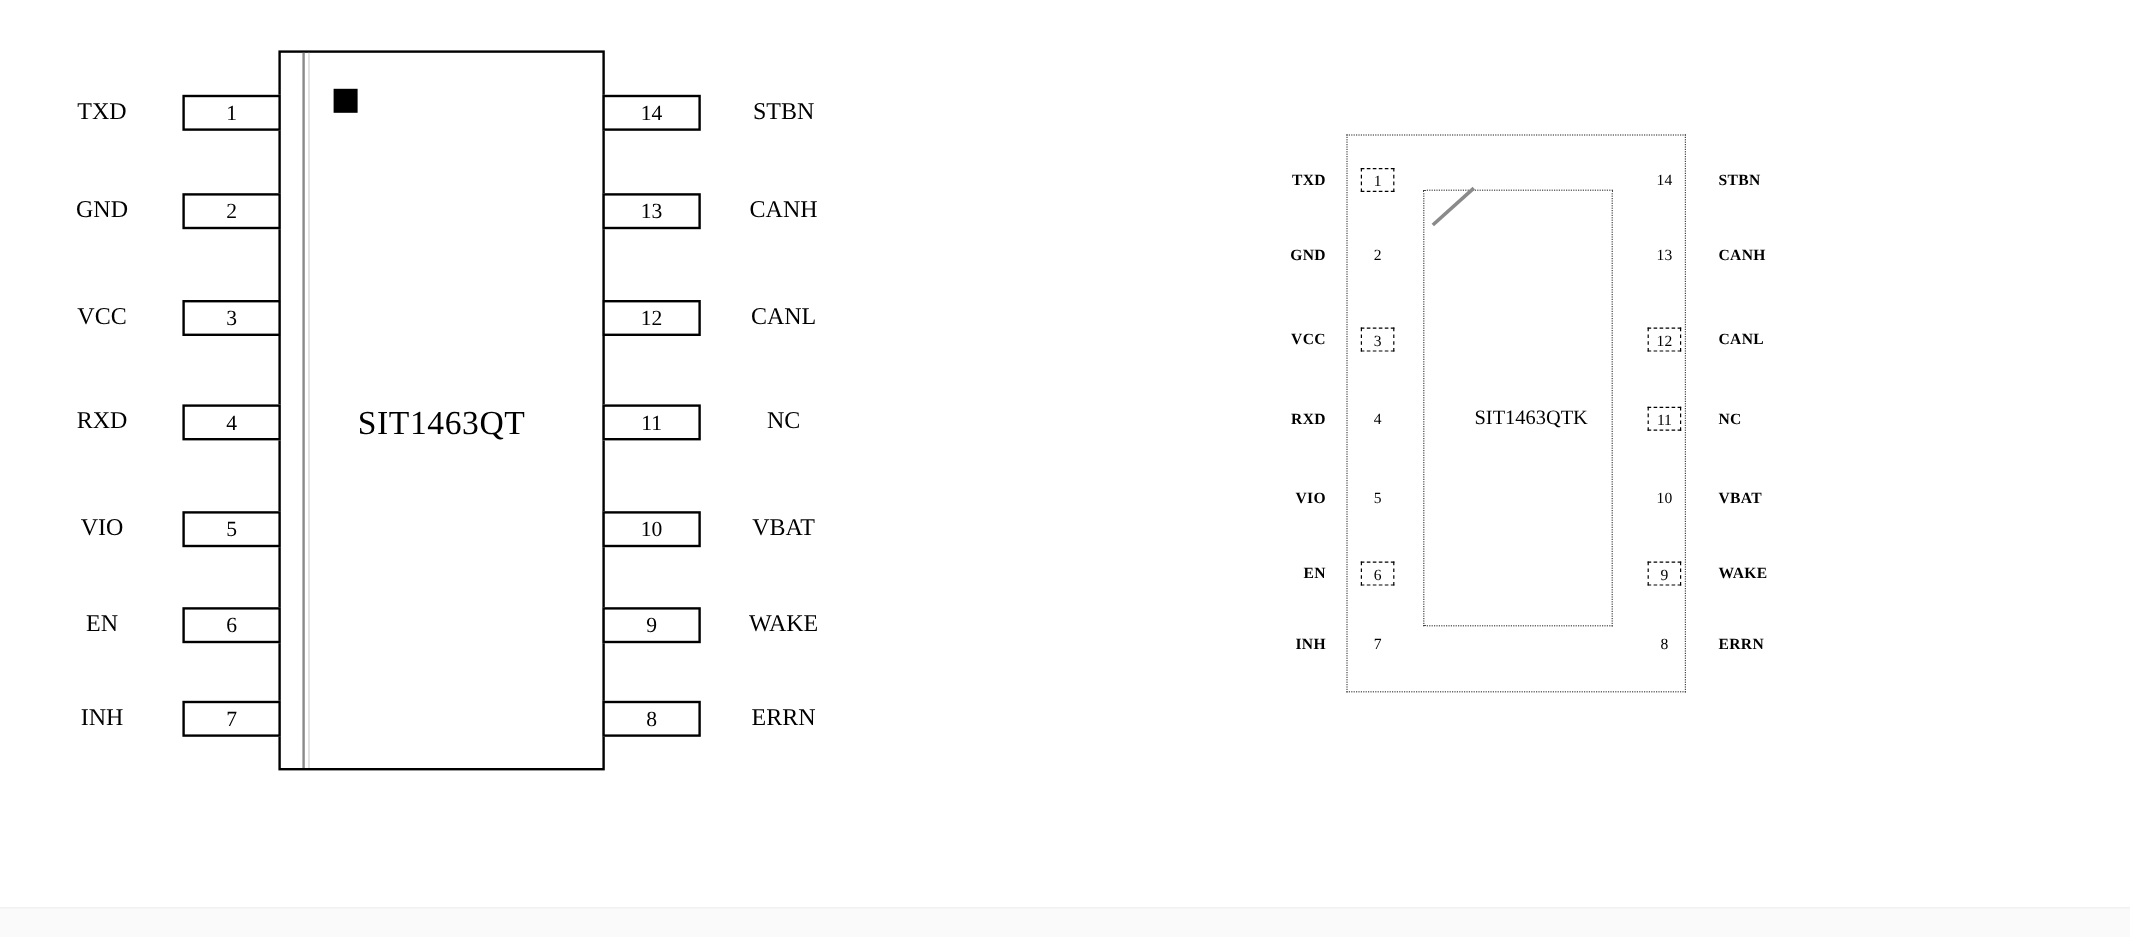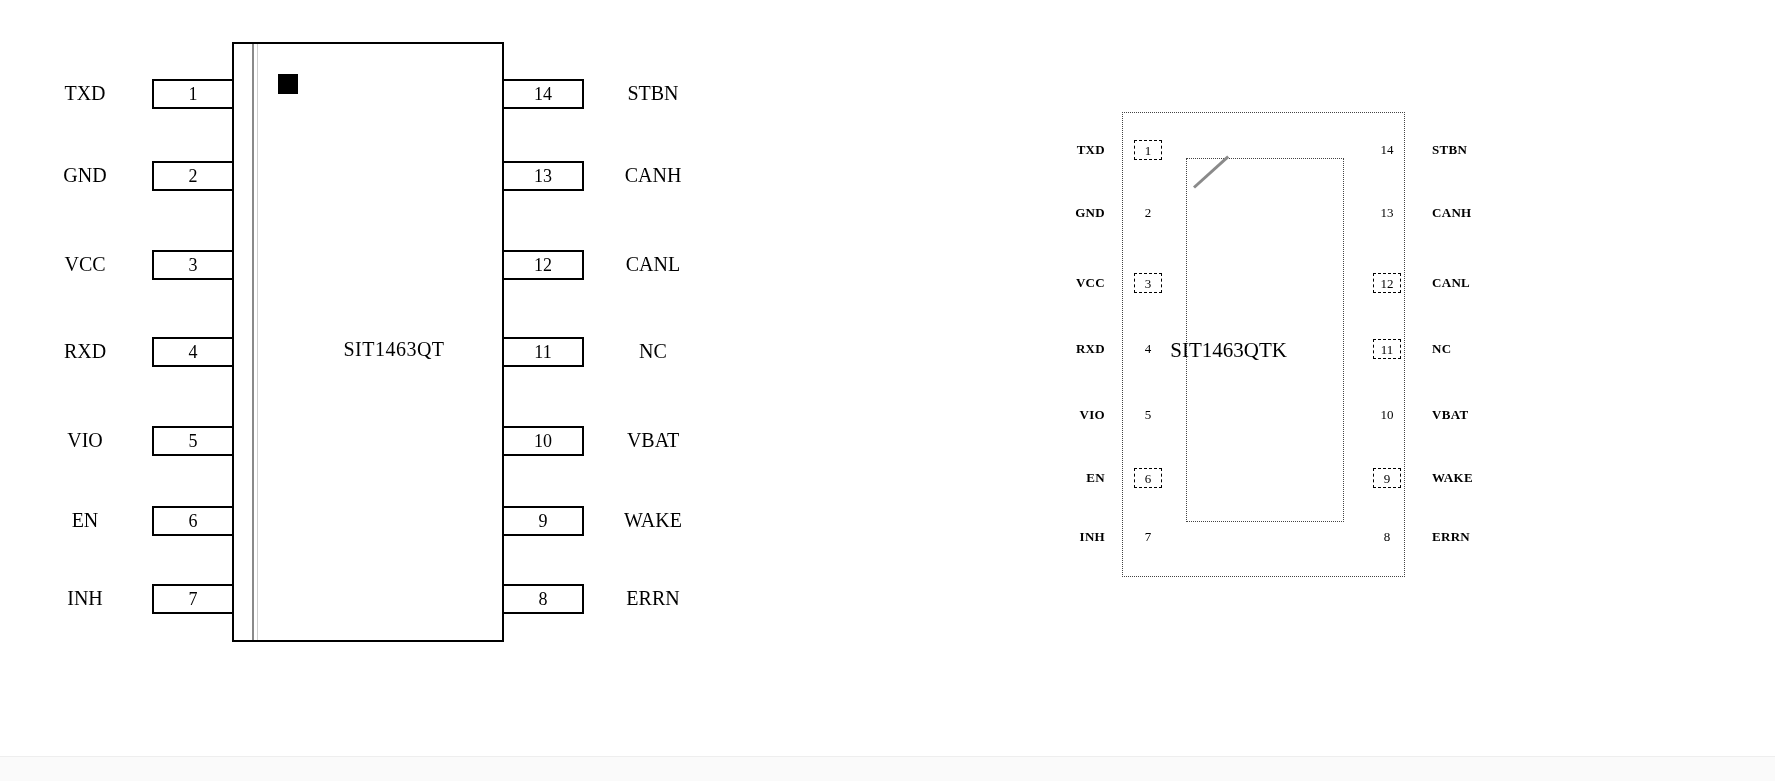--- a/index.html
+++ b/index.html
@@ -43,23 +43,22 @@
     width: 20px;
     height: 20px;
     background: #000;
   }
   .ic-title {
     position: absolute;
     left: 0;
     top: 294px;
     width: 100%;
     text-align: center;
-    font-size: 20px;
+    font-size: 28px;
     letter-spacing: 0.5px;
-    margin-left: 26px;
   }
 
   .lpin-label, .rpin-label {
     position: absolute;
     height: 28px;
     line-height: 28px;
     font-size: 20px;
   }
   .lpin-label { left: 35px;  width: 100px; text-align: center; }
   .rpin-label { left: 598px; width: 110px; text-align: center; }
@@ -101,25 +100,25 @@
     left: 1194px;
     top: 186px;
     width: 46px;
     height: 3px;
     background: #8a8a8a;
     transform: rotate(-42deg);
     transform-origin: left center;
   }
   .qtk-title {
     position: absolute;
-    left: 1131px;
+    left: 1198px;
     top: 338px;
     width: 156px;
-    text-align: right;
-    font-size: 21px;
+    text-align: center;
+    font-size: 17px;
   }
 
   .qpin-num {
     position: absolute;
     width: 28px;
     height: 20px;
     line-height: 20px;
     text-align: center;
     font-size: 13px;
     box-sizing: border-box;

